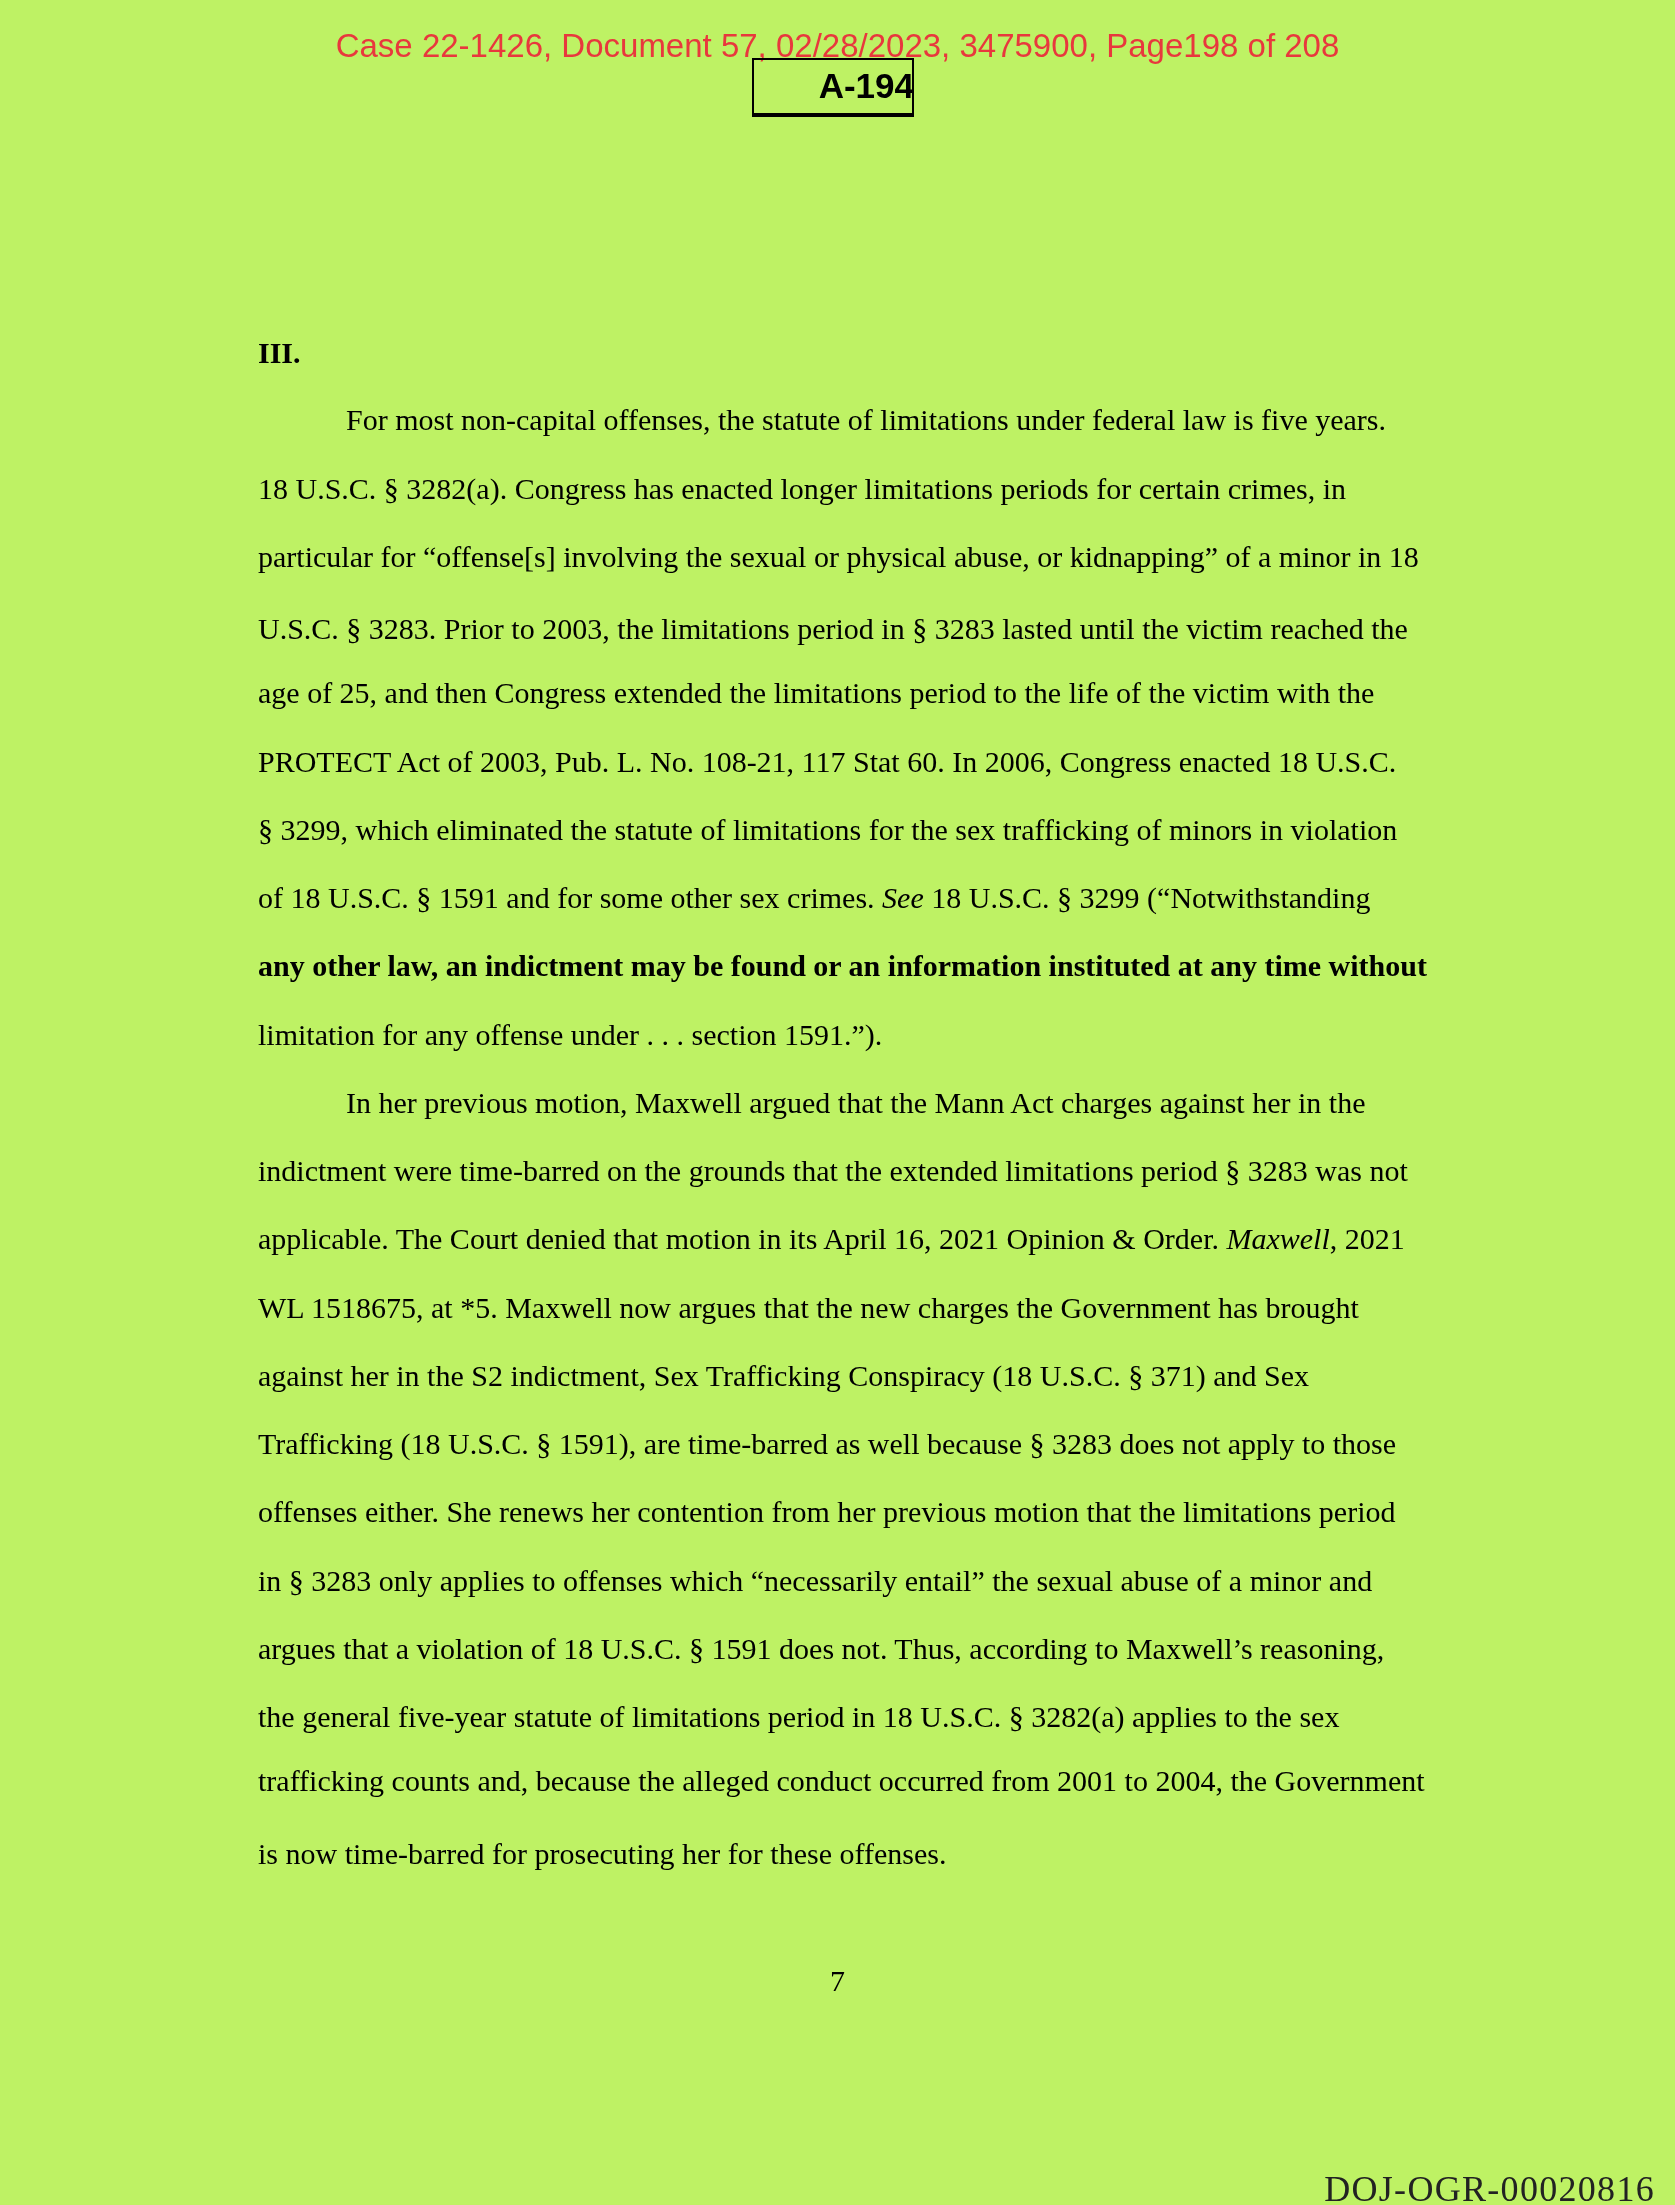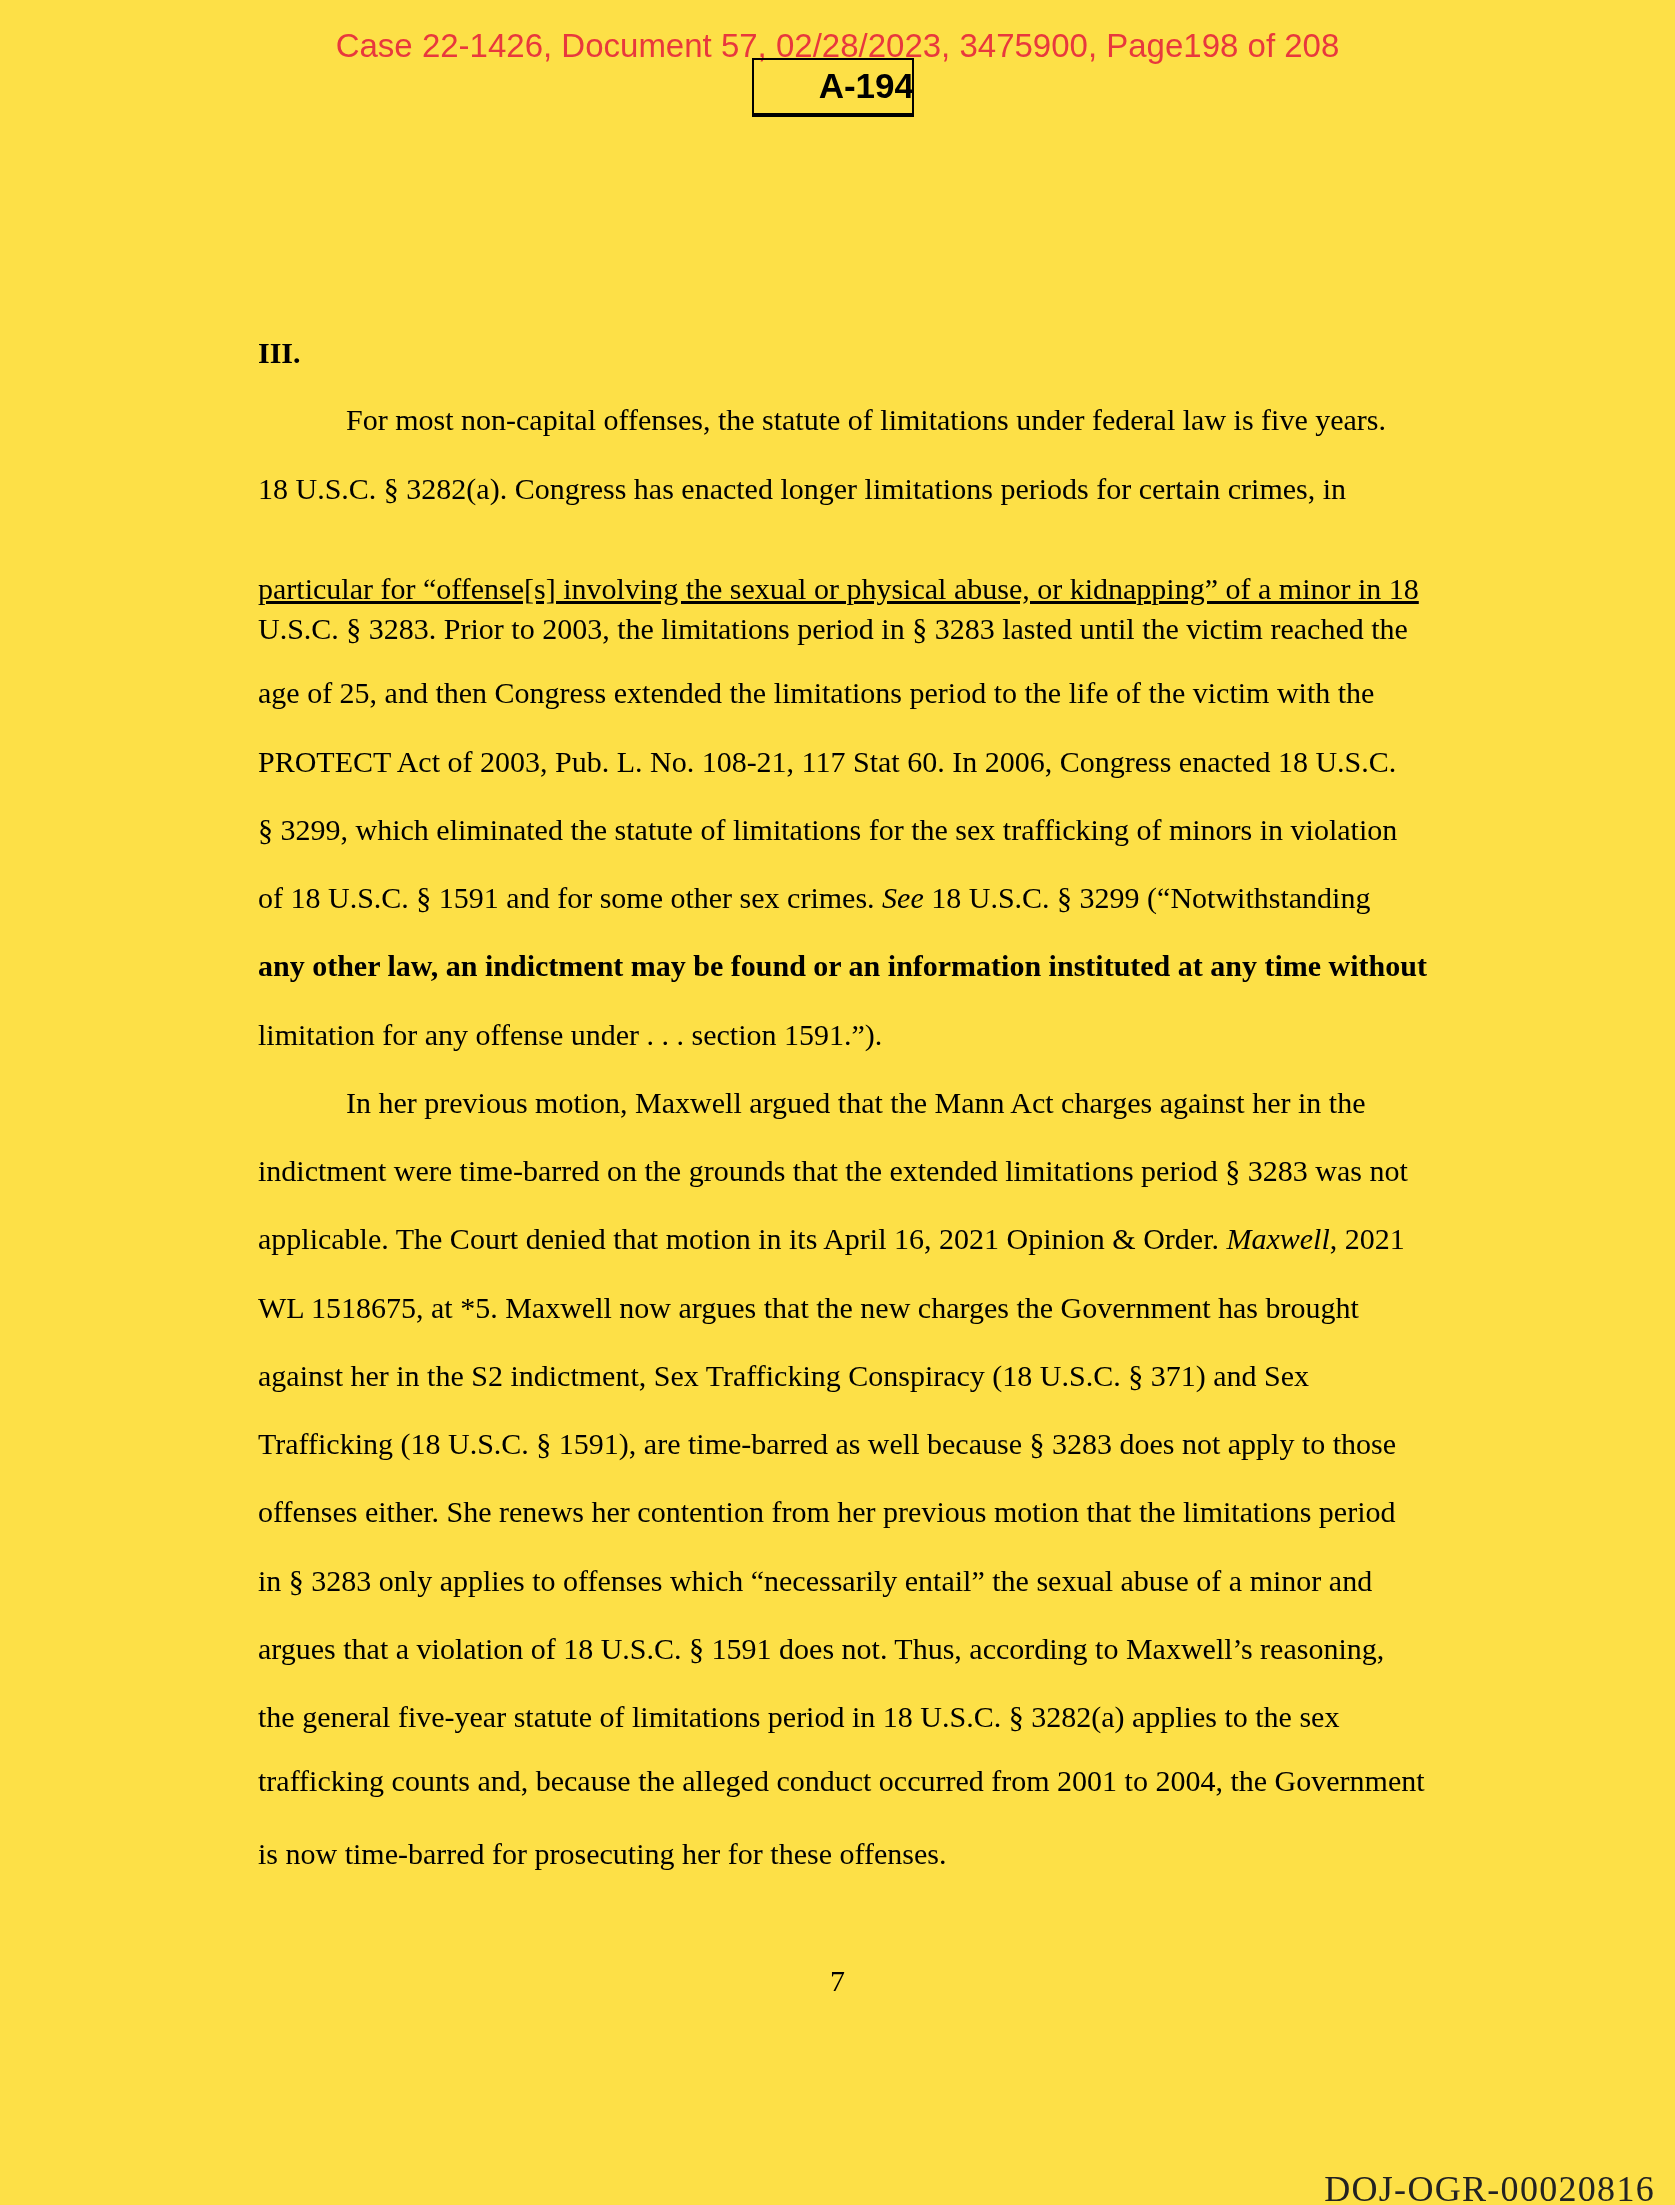--- a/index.html
+++ b/index.html
@@ -1,17 +1,17 @@
 <!DOCTYPE html>
 <html style="font-size:10.5px"><head>
 <meta charset="utf-8">
 <style>
   html, body { margin: 0; padding: 0; background: #ffffff; }
   body { width: 1675px; height: 2205px; position: relative; overflow: hidden; }
-  .page { position: absolute; left: 0; top: 0; width: 1675px; height: 2205px; background: #fde047; }
+  .page { position: absolute; left: 0; top: 0; width: 1675px; height: 2205px; background: #bef264; }
   .stamp {
     position: absolute; left: 0; width: 1675px; top: 29px;
     text-align: center;
     font-family: "Liberation Sans", sans-serif;
     font-size: 33px; color: #e8383d; line-height: 1; white-space: nowrap;
   }
   .exhibit-box {
     position: absolute; left: 752px; top: 58px; width: 162px; height: 59px;
     border: 2.6px solid #000; border-bottom-width: 4.6px; box-sizing: border-box;
     background: transparent;
@@ -53,21 +53,21 @@
 <div class="page">
   <div class="stamp">Case 22-1426, Document 57, 02/28/2023, 3475900, Page198 of 208</div>
   <div class="exhibit-box"></div>
   <div class="exhibit-label">A-194</div>
 
   <div class="heading-num">III.</div>
 
   <div id="body-lines">
       <div class="line indent" style="top: 405px;"><span>For most non-capital offenses, the statute of limitations under federal law is five years.</span></div>
       <div class="line" style="top: 474px;"><span>18 U.S.C. § 3282(a).  Congress has enacted longer limitations periods for certain crimes, in</span></div>
-      <div class="line" style="top: 574px; text-decoration: underline;"><span>particular for “offense[s] involving the sexual or physical abuse, or kidnapping” of a minor in 18</span></div>
+      <div class="line" style="top: 542px;"><span>particular for “offense[s] involving the sexual or physical abuse, or kidnapping” of a minor in 18</span></div>
       <div class="line" style="top: 614px;"><span>U.S.C. § 3283.  Prior to 2003, the limitations period in § 3283 lasted until the victim reached the</span></div>
       <div class="line" style="top: 678px;"><span>age of 25, and then Congress extended the limitations period to the life of the victim with the</span></div>
       <div class="line" style="top: 747px;"><span>PROTECT Act of 2003, Pub. L. No. 108-21, 117 Stat 60.  In 2006, Congress enacted 18 U.S.C.</span></div>
       <div class="line" style="top: 815px;"><span>§ 3299, which eliminated the statute of limitations for the sex trafficking of minors in violation</span></div>
       <div class="line" style="top: 883px;"><span>of 18 U.S.C. § 1591 and for some other sex crimes.  </span><em>See</em><span> 18 U.S.C. § 3299 (“Notwithstanding</span></div>
       <div class="line" style="top: 951px; font-weight: bold;"><span>any other law, an indictment may be found or an information instituted at any time without</span></div>
       <div class="line" style="top: 1020px;"><span>limitation for any offense under . . . section 1591.”).</span></div>
       <div class="line indent" style="top: 1088px;"><span>In her previous motion, Maxwell argued that the Mann Act charges against her in the</span></div>
       <div class="line" style="top: 1156px;"><span>indictment were time-barred on the grounds that the extended limitations period § 3283 was not</span></div>
       <div class="line" style="top: 1224px;"><span>applicable.  The Court denied that motion in its April 16, 2021 Opinion &amp; Order.  </span><em>Maxwell</em><span>, 2021</span></div>

